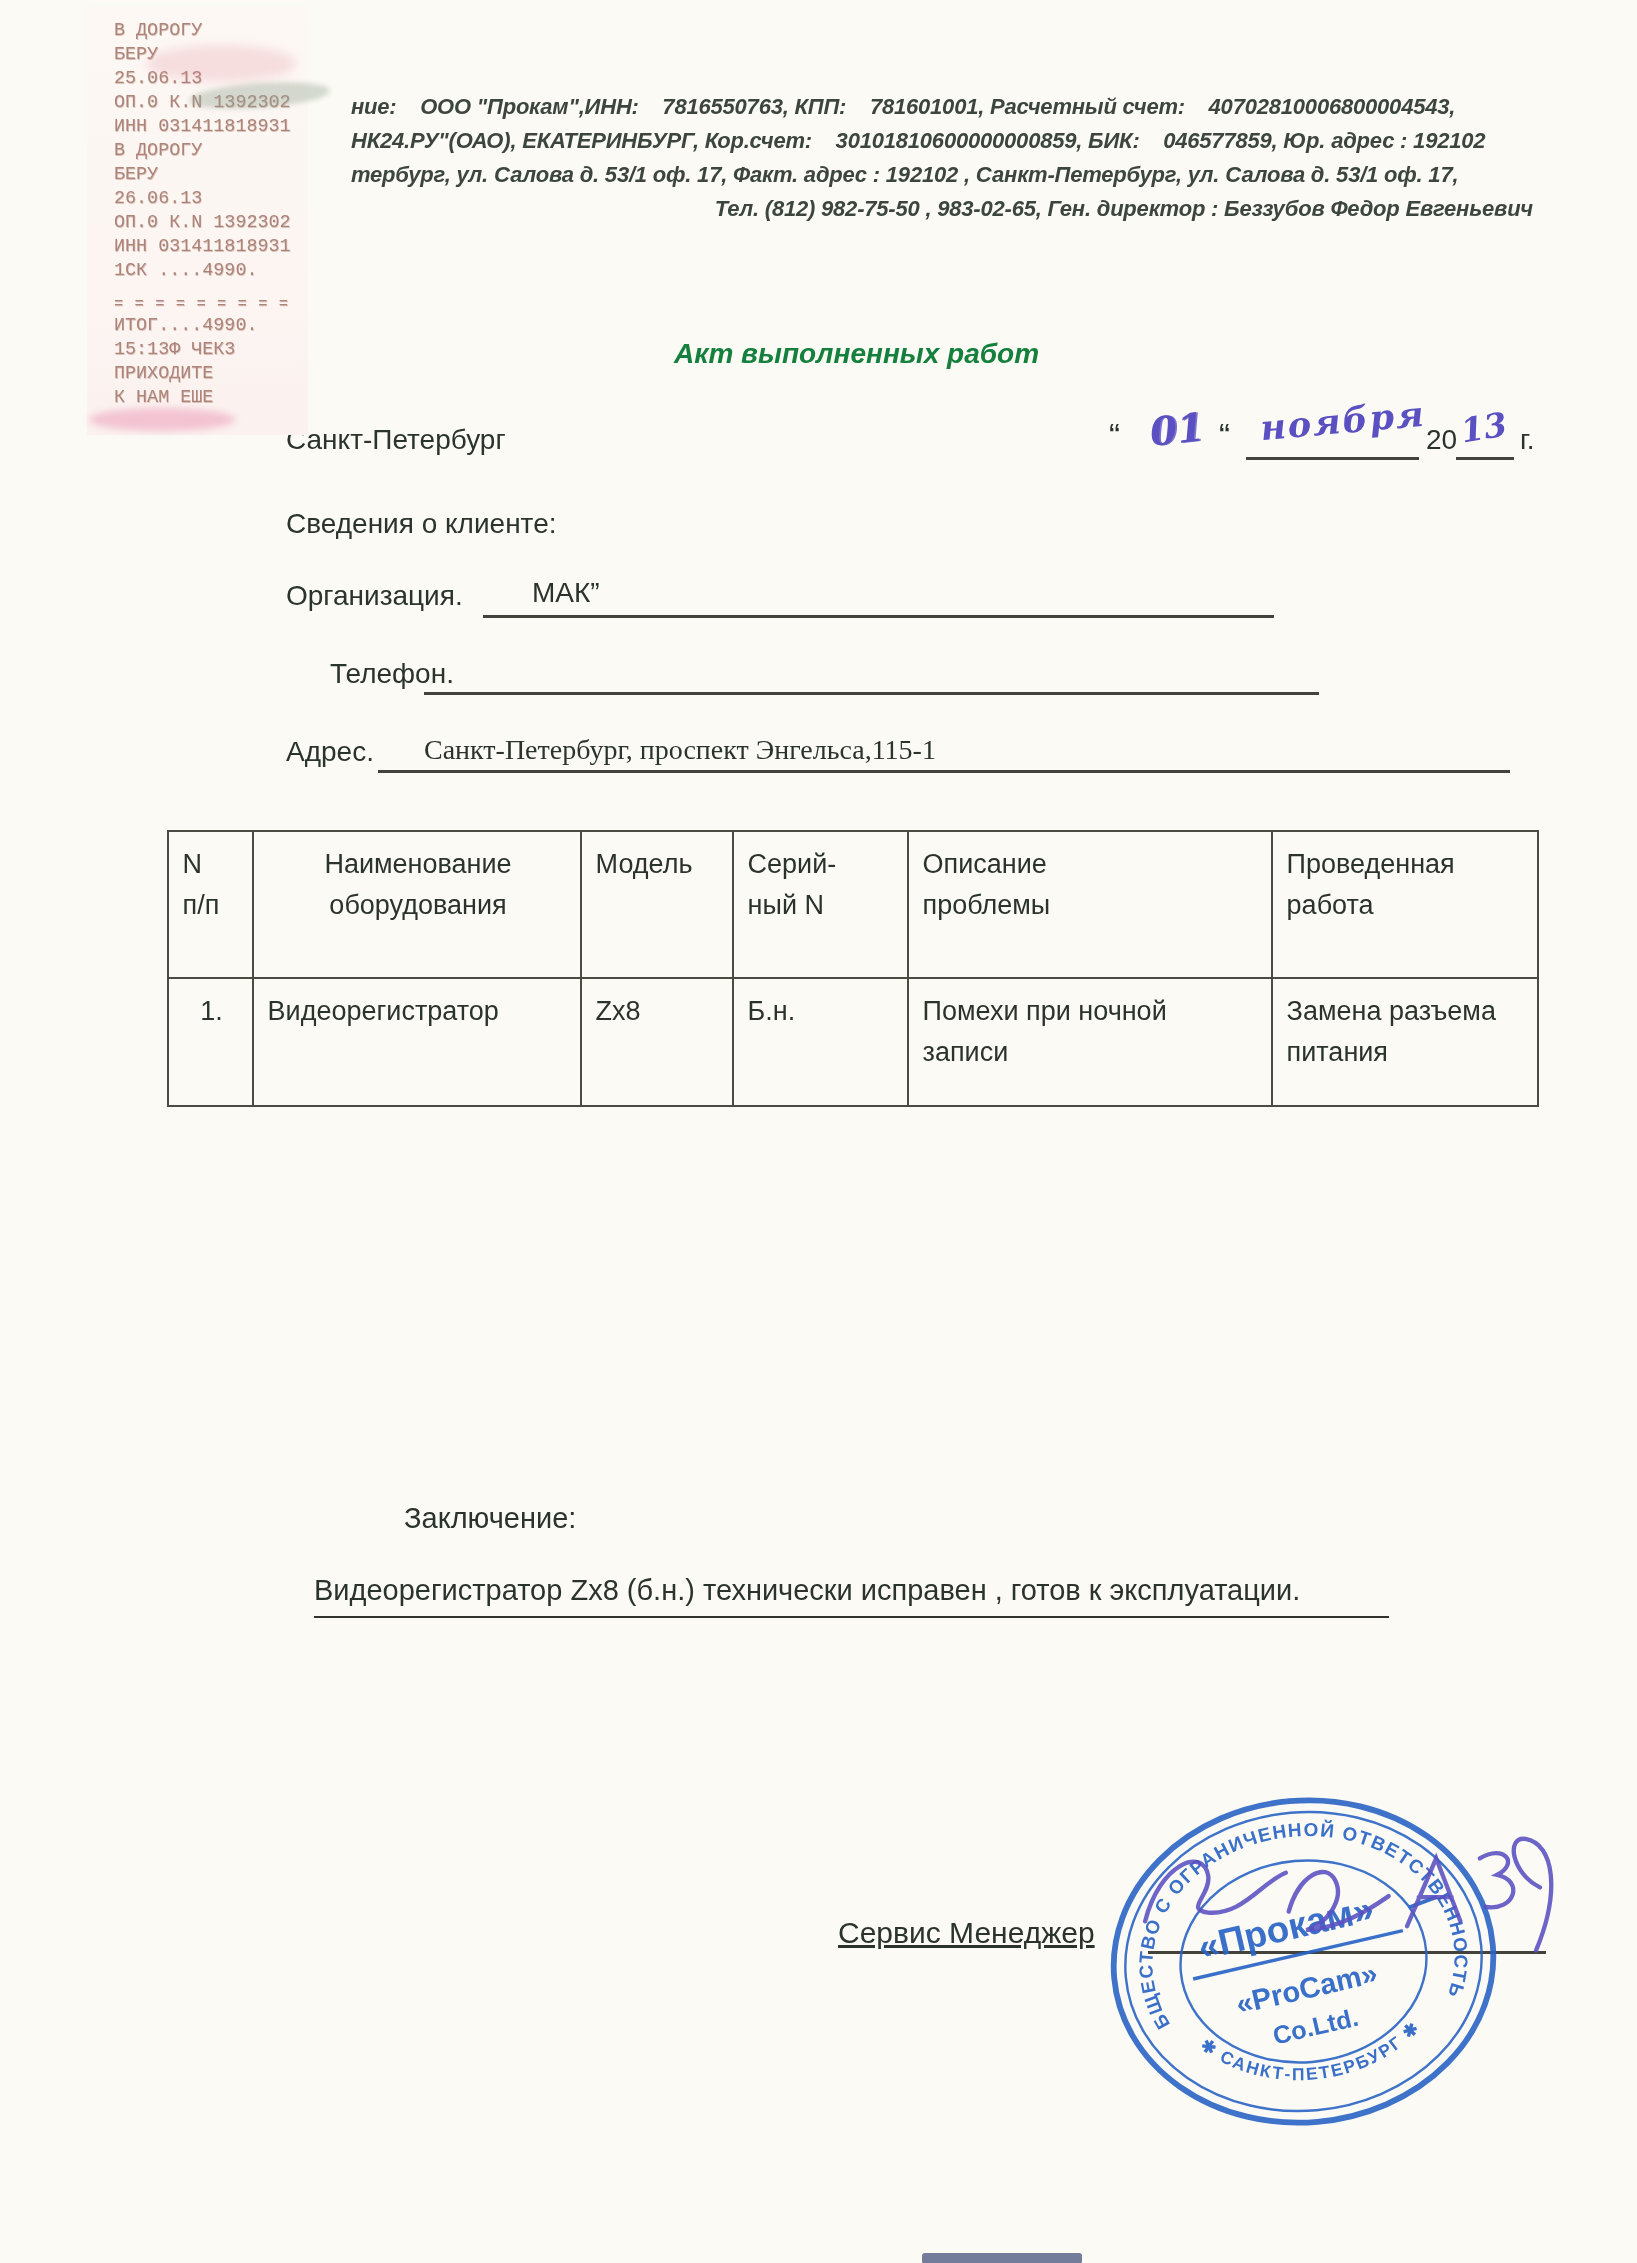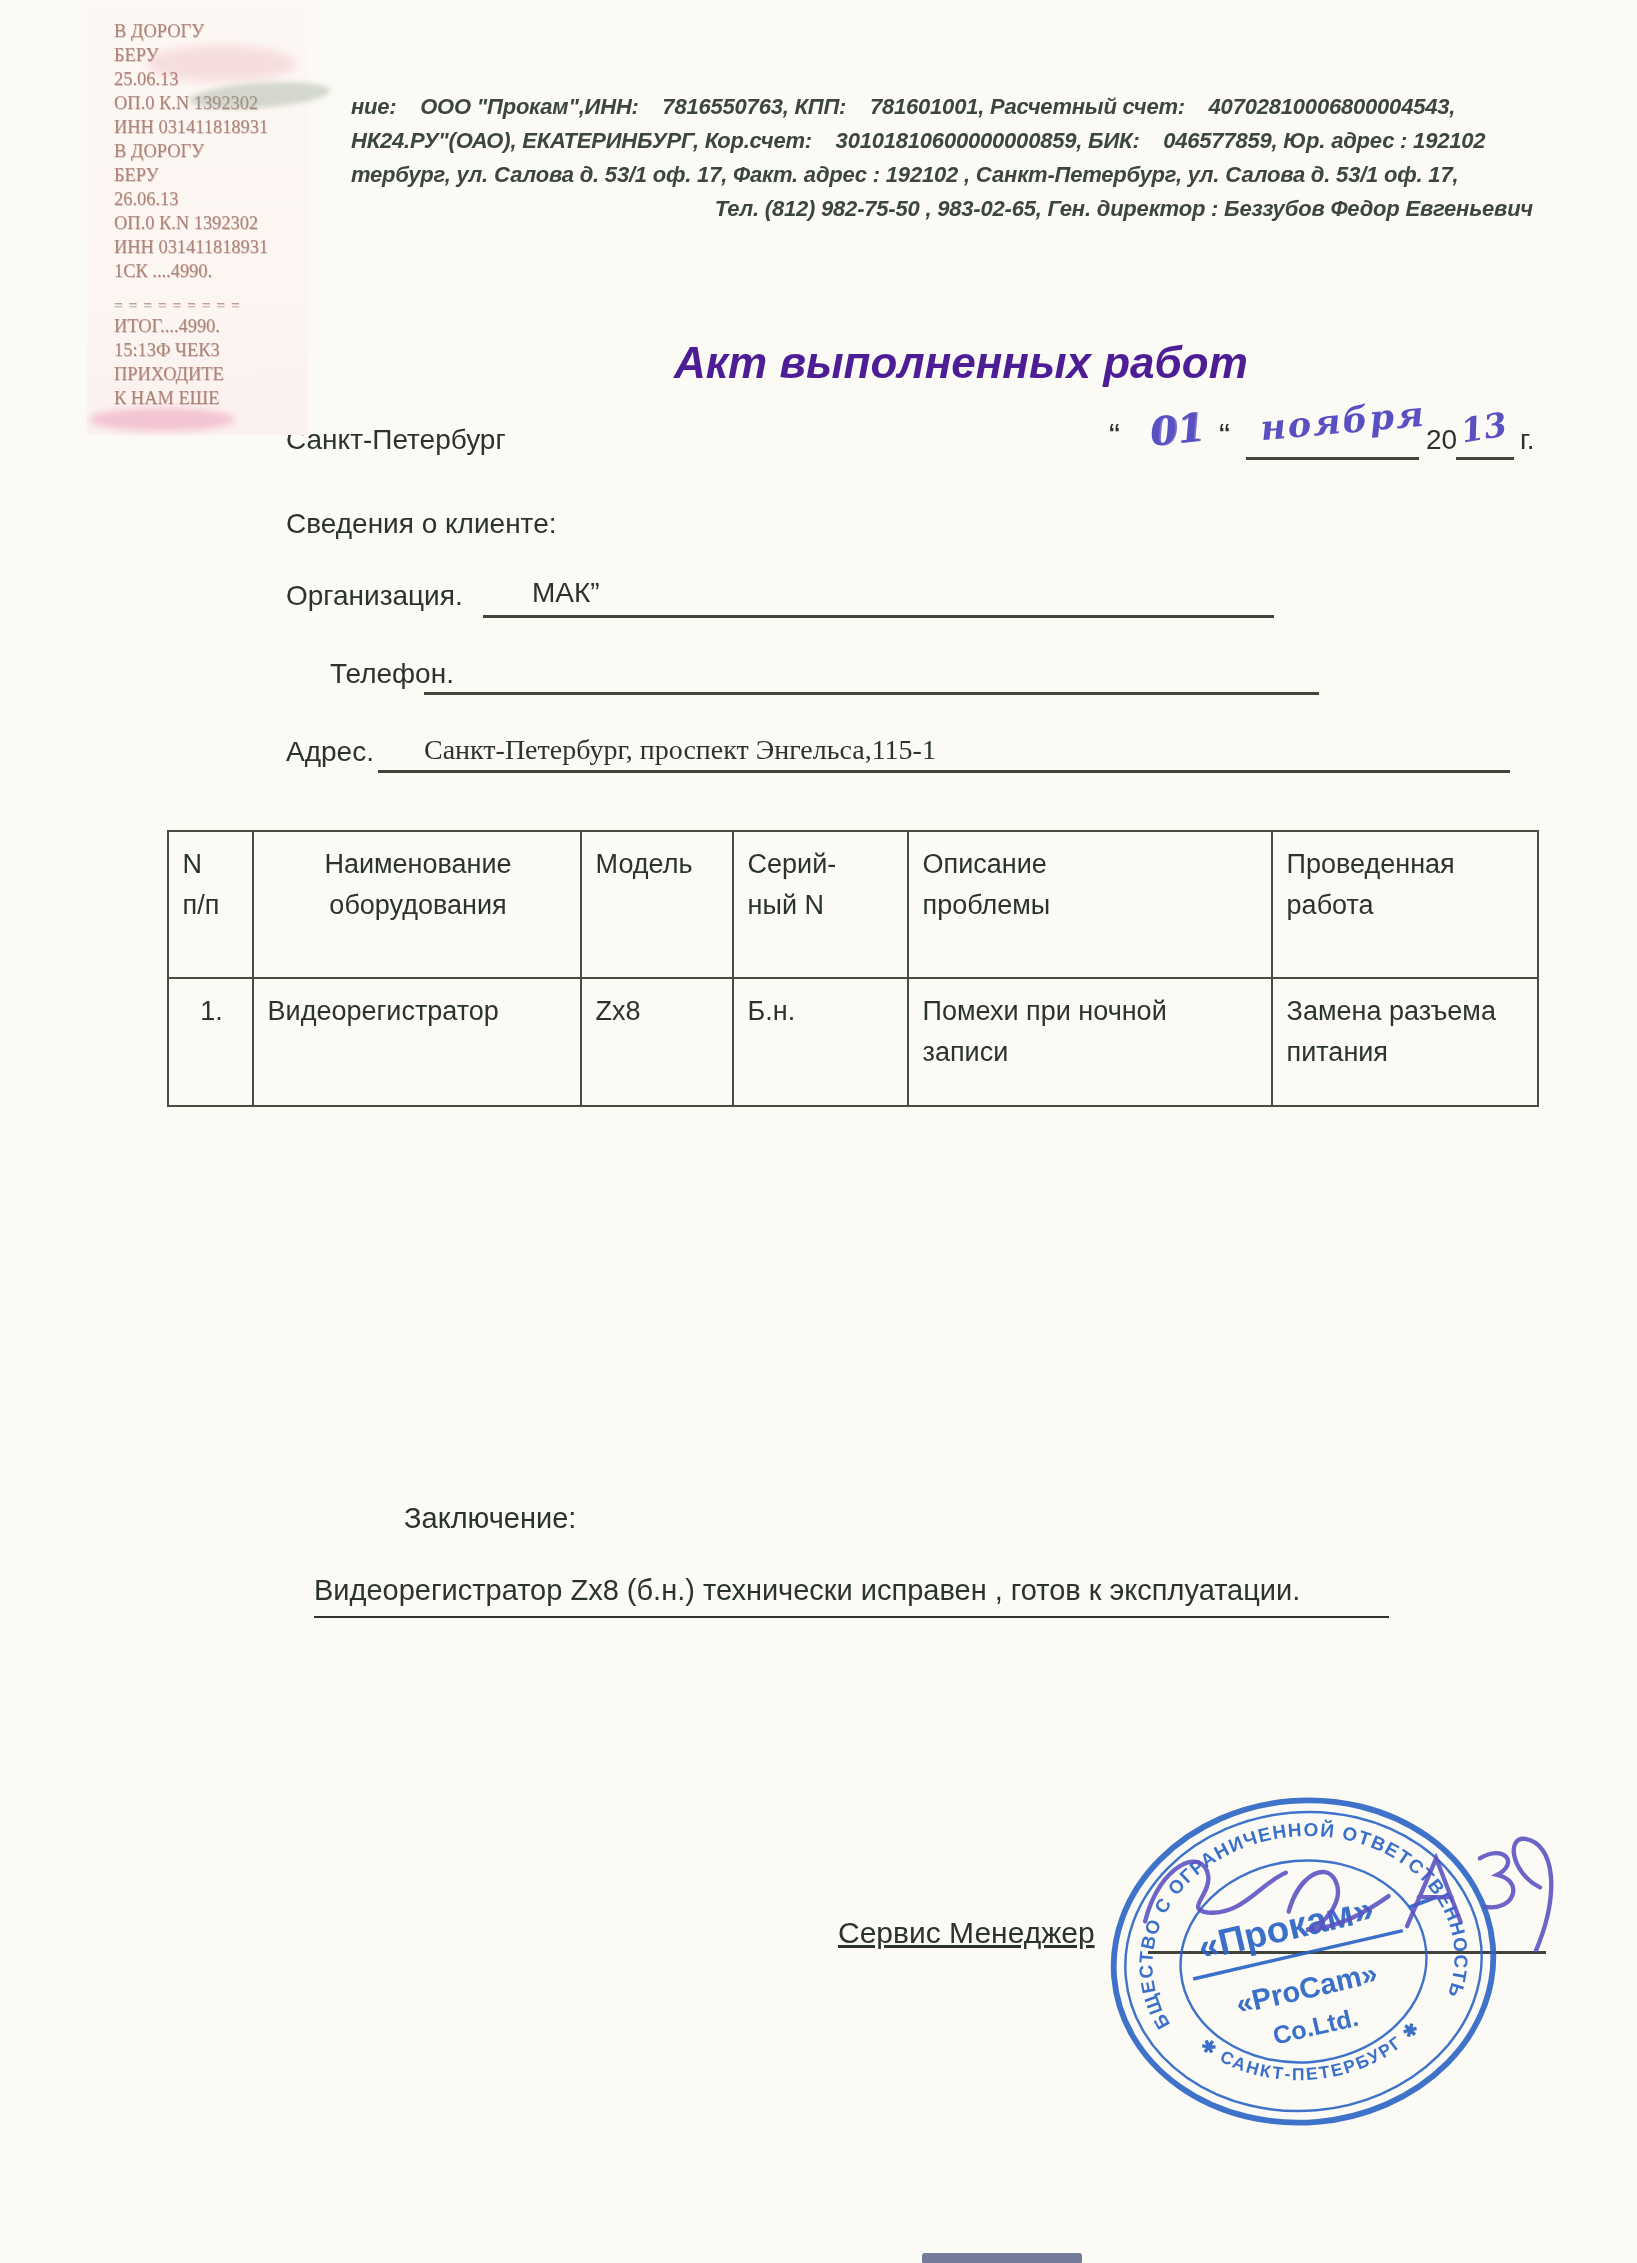--- a/index.html
+++ b/index.html
@@ -10,37 +10,37 @@
     color:#2b332d;
   }
   .abs{position:absolute;}
   .pre{white-space:pre;}
 
   
   .receipt{
     left:87px; top:5.8px; width:221px; height:429px;
     background:linear-gradient(178deg,#fdf8f4 0%, #fcf5f2 70%, #fbf1ef 100%);
     padding:13.6px 0 0 27px; box-sizing:border-box; z-index:5;
-    font-family:Liberation Serif, serif;
+    font-family:Liberation Mono, monospace;
     font-size:18.4px; line-height:24px; color:#ae8479;
     text-shadow:0.6px 0.6px 0 rgba(174,132,121,.45);
   }
   .receipt-line{white-space:pre;}
   .receipt-sep{font-size:15.5px; letter-spacing:1px; margin-top:11.6px; line-height:19.4px;}
   .smudge{border-radius:50%; z-index:6;}
 
   
   .lh{
     font-weight:bold; font-style:italic; font-size:22px; line-height:25px;
     color:#3c463f; letter-spacing:-0.2px; z-index:2;
   }
 
   
   .t{font-size:28px; color:#2b332d;}
-  .title{font-size:44px; font-weight:bold; font-style:italic; color:#4c1d95;}
+  .title{font-size:28px; font-weight:bold; font-style:italic; color:#15803d;}
   .rule{background:#43433c; height:2.9px; z-index:1;}
 
   
   .hw{
     color:#5a50c2; font-style:italic; font-weight:bold;
     font-family:"DejaVu Serif", serif; z-index:4;
   }
   .hw-day{font-size:39px; transform:rotate(-6deg); text-shadow:1.5px 0.5px 0 rgba(90,80,194,.8);}
   .hw-month{font-size:35px; transform:rotate(-5deg); letter-spacing:1.9px;}
   .hw-year{font-size:33px; transform:rotate(-9deg);}

